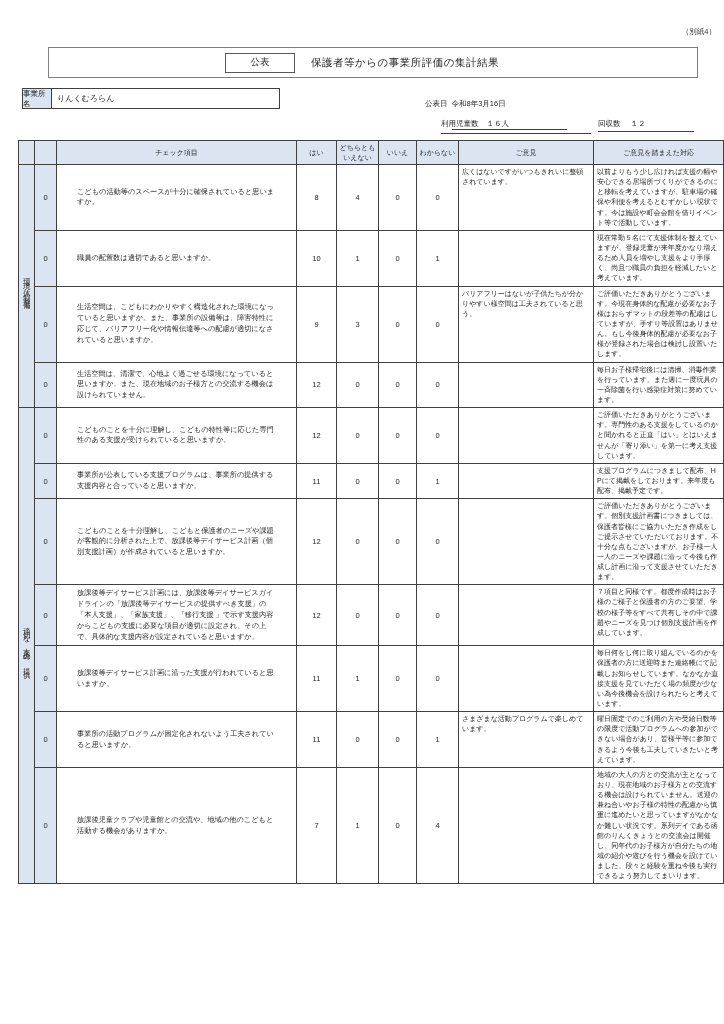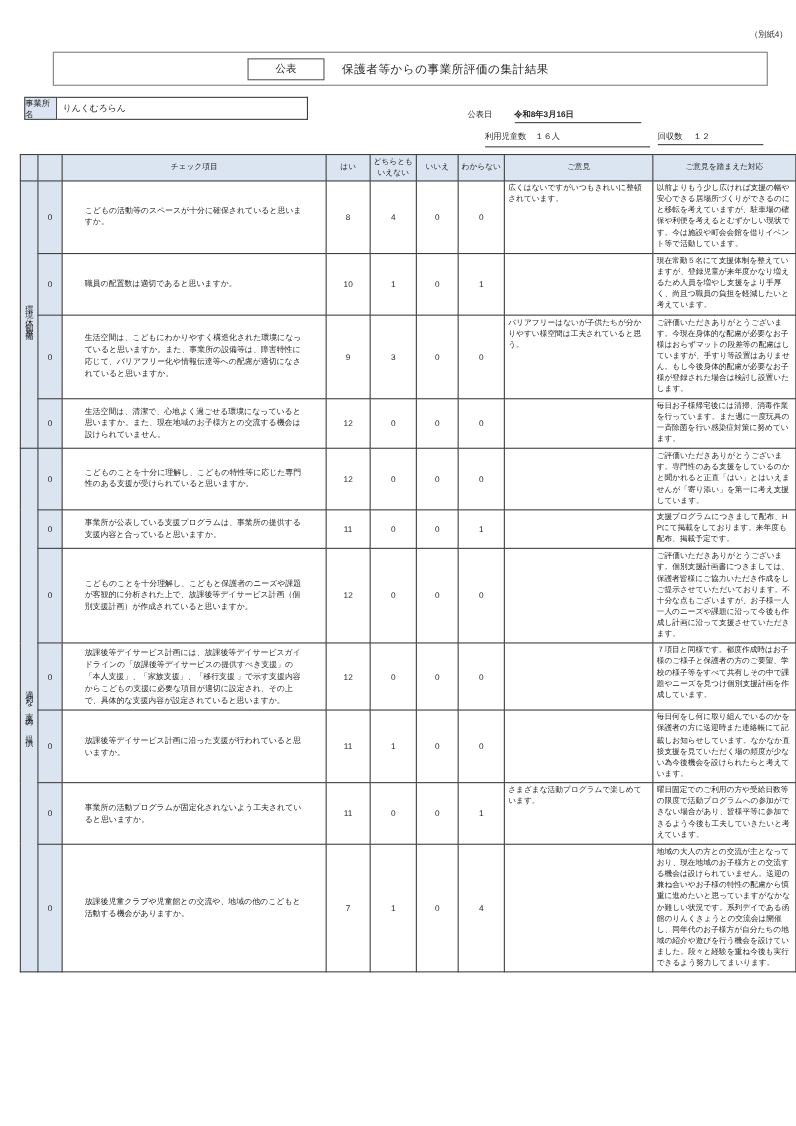--- a/index.html
+++ b/index.html
@@ -36,24 +36,24 @@
     display:flex;align-items:center;justify-content:center;
     font-size:7.5px;
   }
   .office-name{
     width:228px;height:21px;border:1px solid #404040;border-left:none;
     box-sizing:border-box;display:flex;align-items:center;
     padding-left:5px;font-size:8px;background:#fff;
   }
   
   .publish-row{position:absolute;left:425px;top:99px;font-size:7.5px;}
-  .publish-label{margin-right:20px;}
+  .publish-label{margin-right:4px;}
   .publish-value{
     display:inline-block;min-width:115px;
-    border-bottom:1px solid #404040;padding-bottom:2px;font-weight:bold;
+    border-bottom:1px solid #404040;padding-bottom:20px;
   }
   .stat-users{position:absolute;left:441px;top:119px;font-size:7.5px;
     width:150px;border-bottom:1px solid #404040;padding-bottom:4px;}
   .stat-users .stat-value{margin-left:8px;}
   .stat-returns{position:absolute;left:598px;top:119px;font-size:7.5px;
     width:96px;border-bottom:1px solid #404040;padding-bottom:2px;}
   .stat-returns .stat-value{margin-left:10px;}
   
   table.eval{
     position:absolute;left:18px;top:140px;width:705px;

